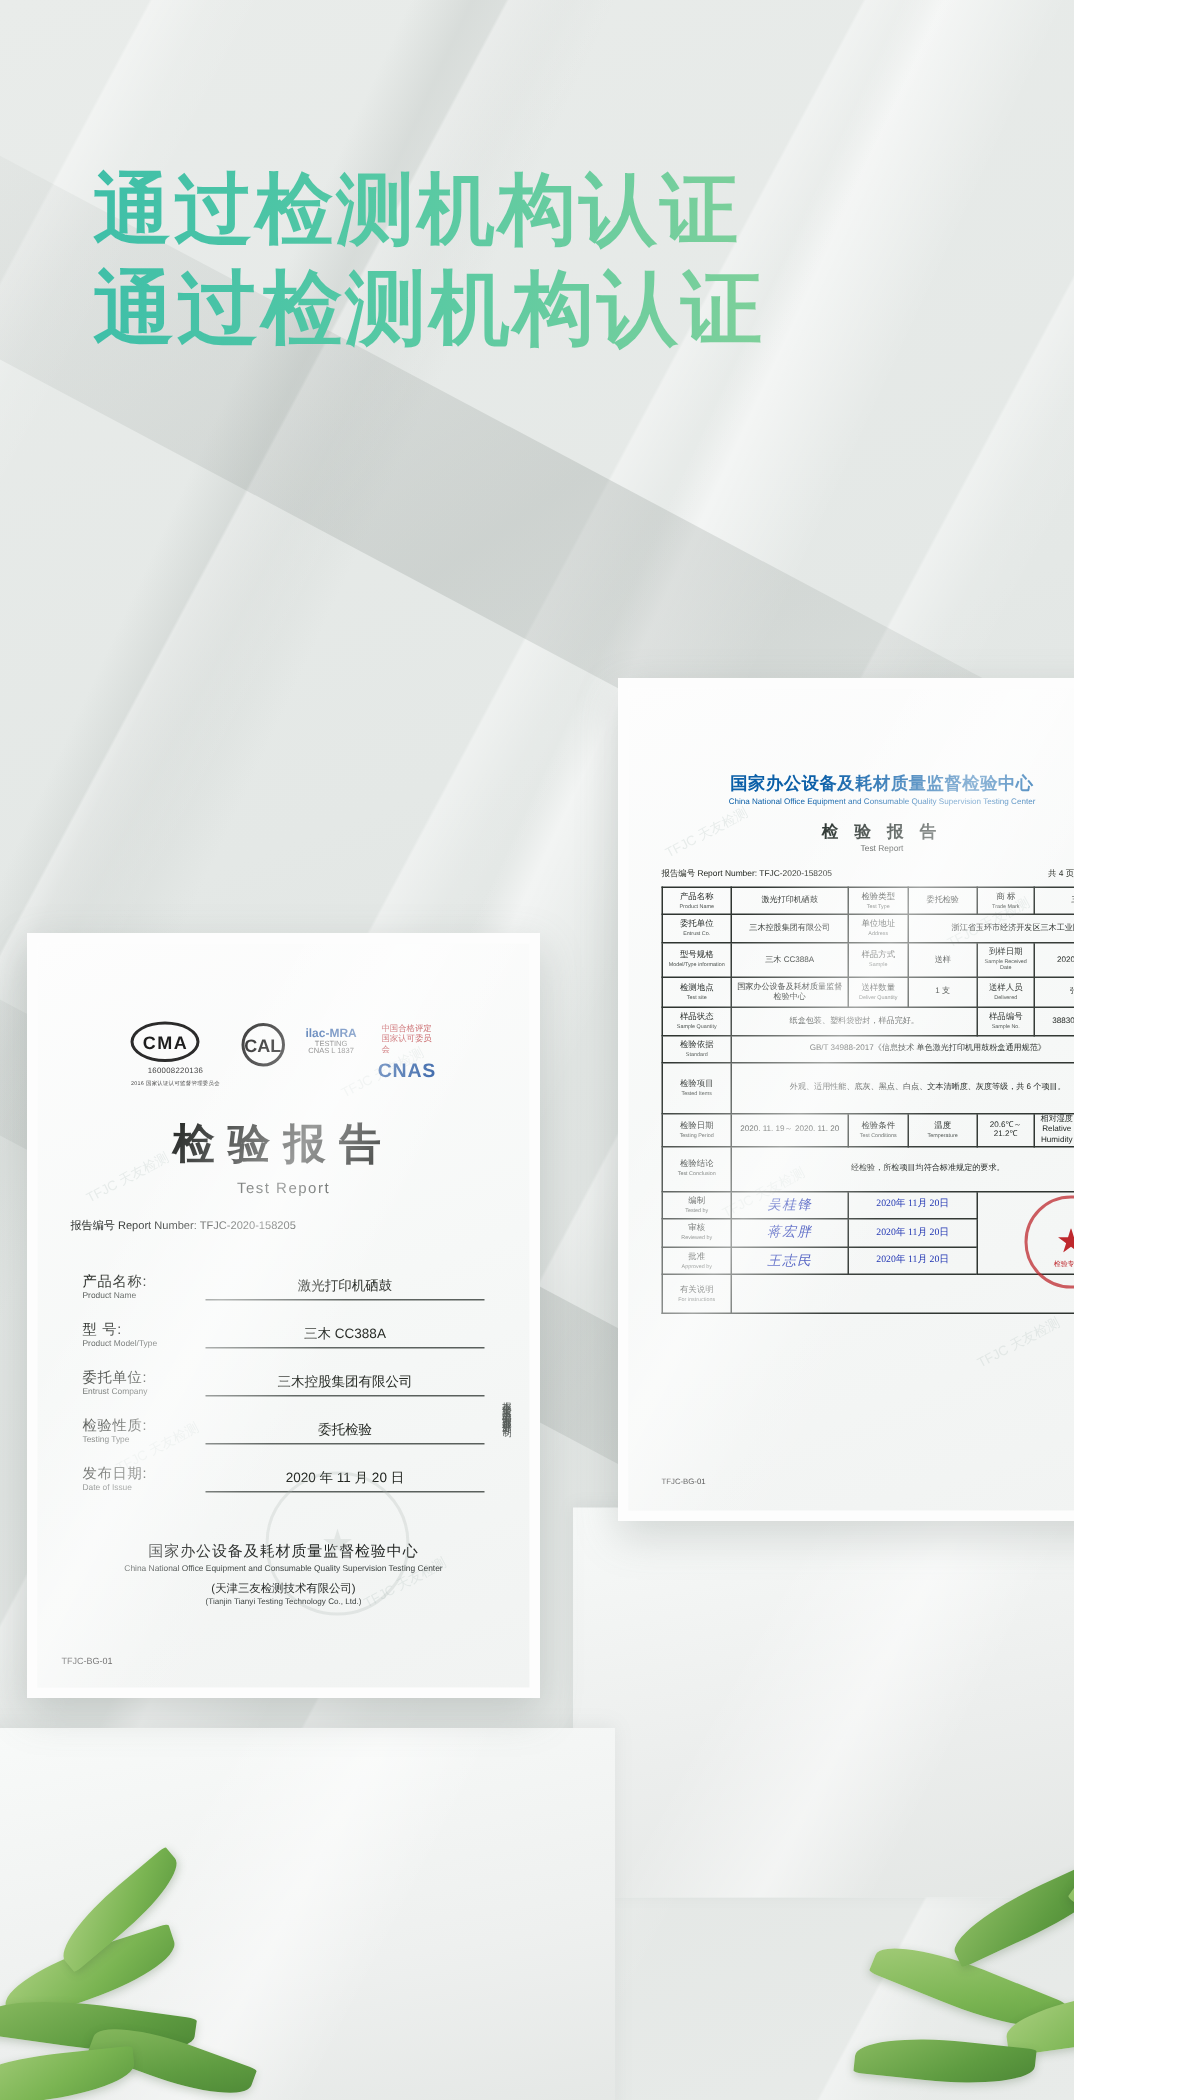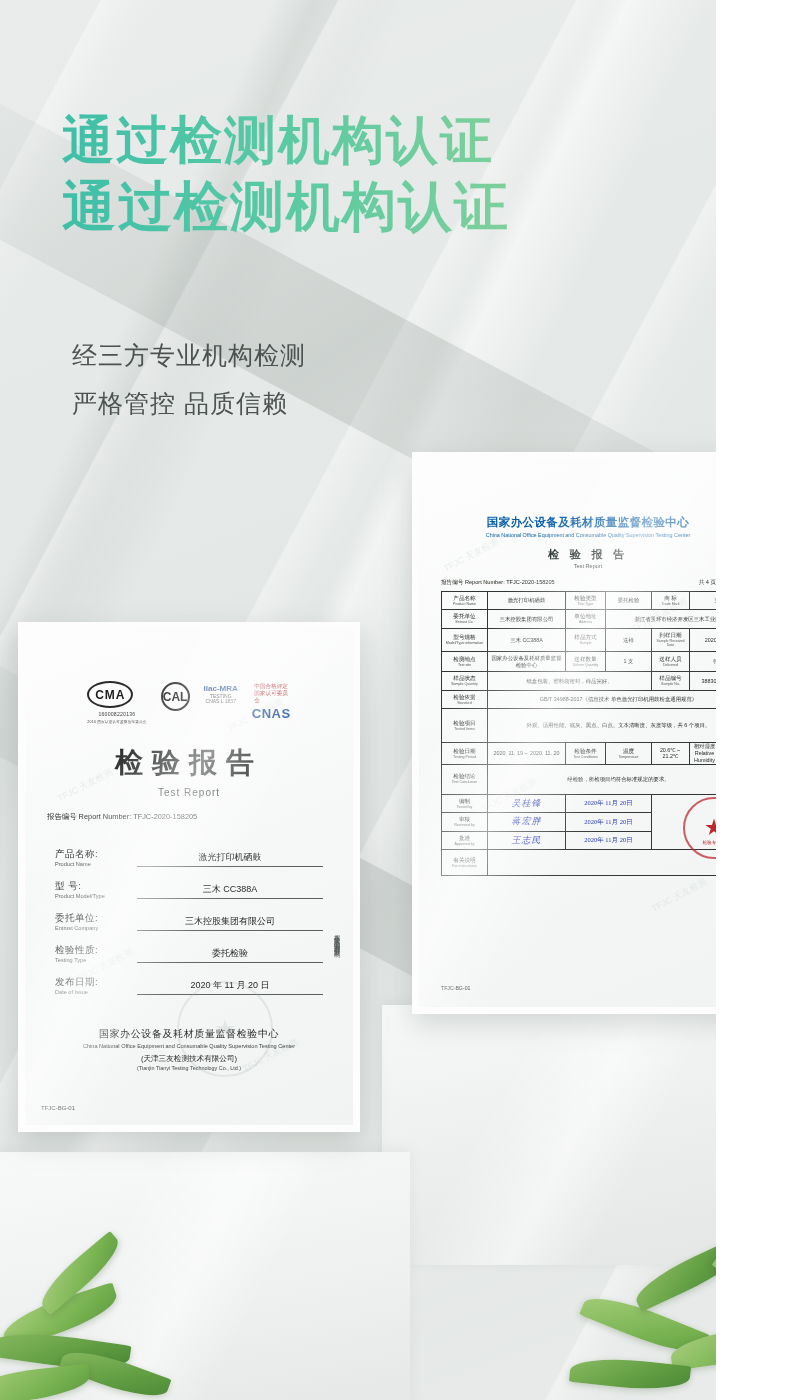--- a/index.html
+++ b/index.html
@@ -231,24 +231,20 @@
 <body>
 
 <div class="page">
   <div class="streaks"></div>
   <div class="shadow-band" style="left:-120px; top:40px; width:1100px; height:120px; transform:rotate(28deg); transform-origin: left top;"></div>
   <div class="shadow-band" style="left:-200px; top:560px; width:1200px; height:80px; transform:rotate(28deg); transform-origin: left top;"></div>
 
   <div class="headline">
     <div class="l1">通过检测机构认证</div>
     <div class="l2">通过检测机构认证</div>
-  </div>
-  <div class="subcopy">
-    <div>经三方专业机构检测</div>
-    <div>严格管控 品质信赖</div>
   </div>
 
   <div class="pedestal-right">
       <div class="ped-shade"></div>
     </div>
   <div class="pedestal-left">
       <div class="ped-shade"></div>
     </div>
 
   <div class="frame" id="cert-right">

